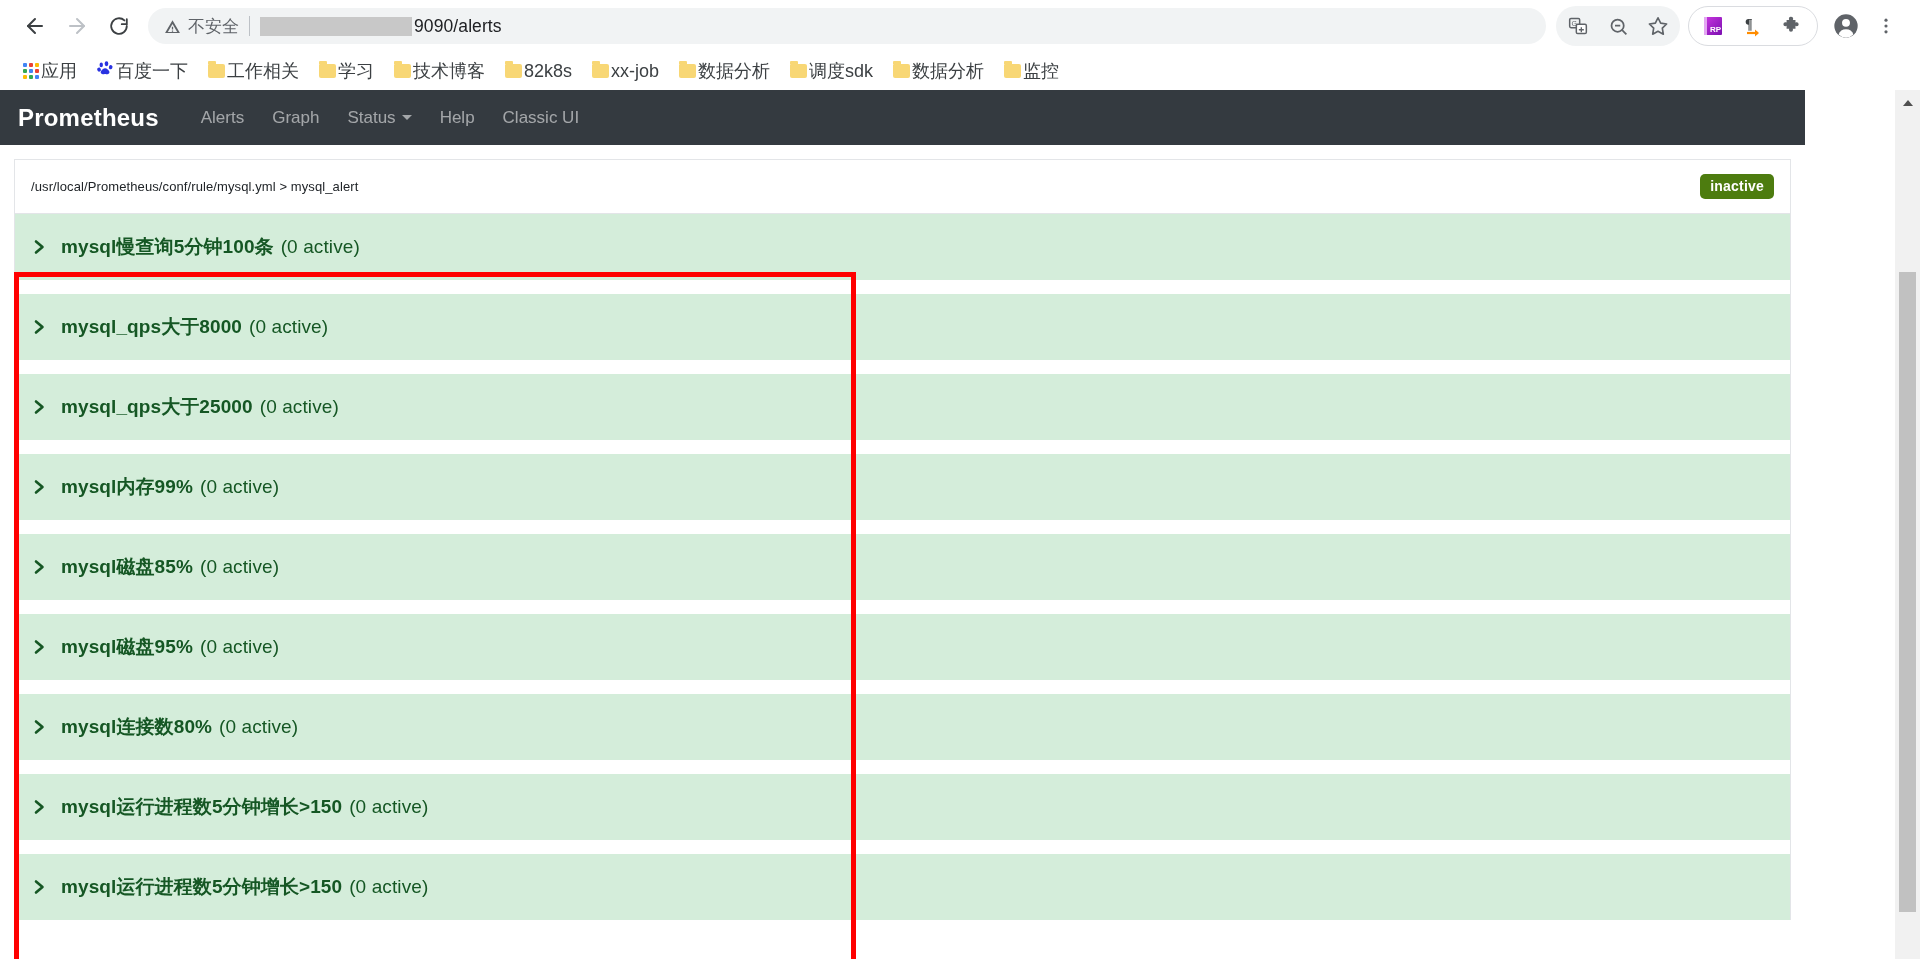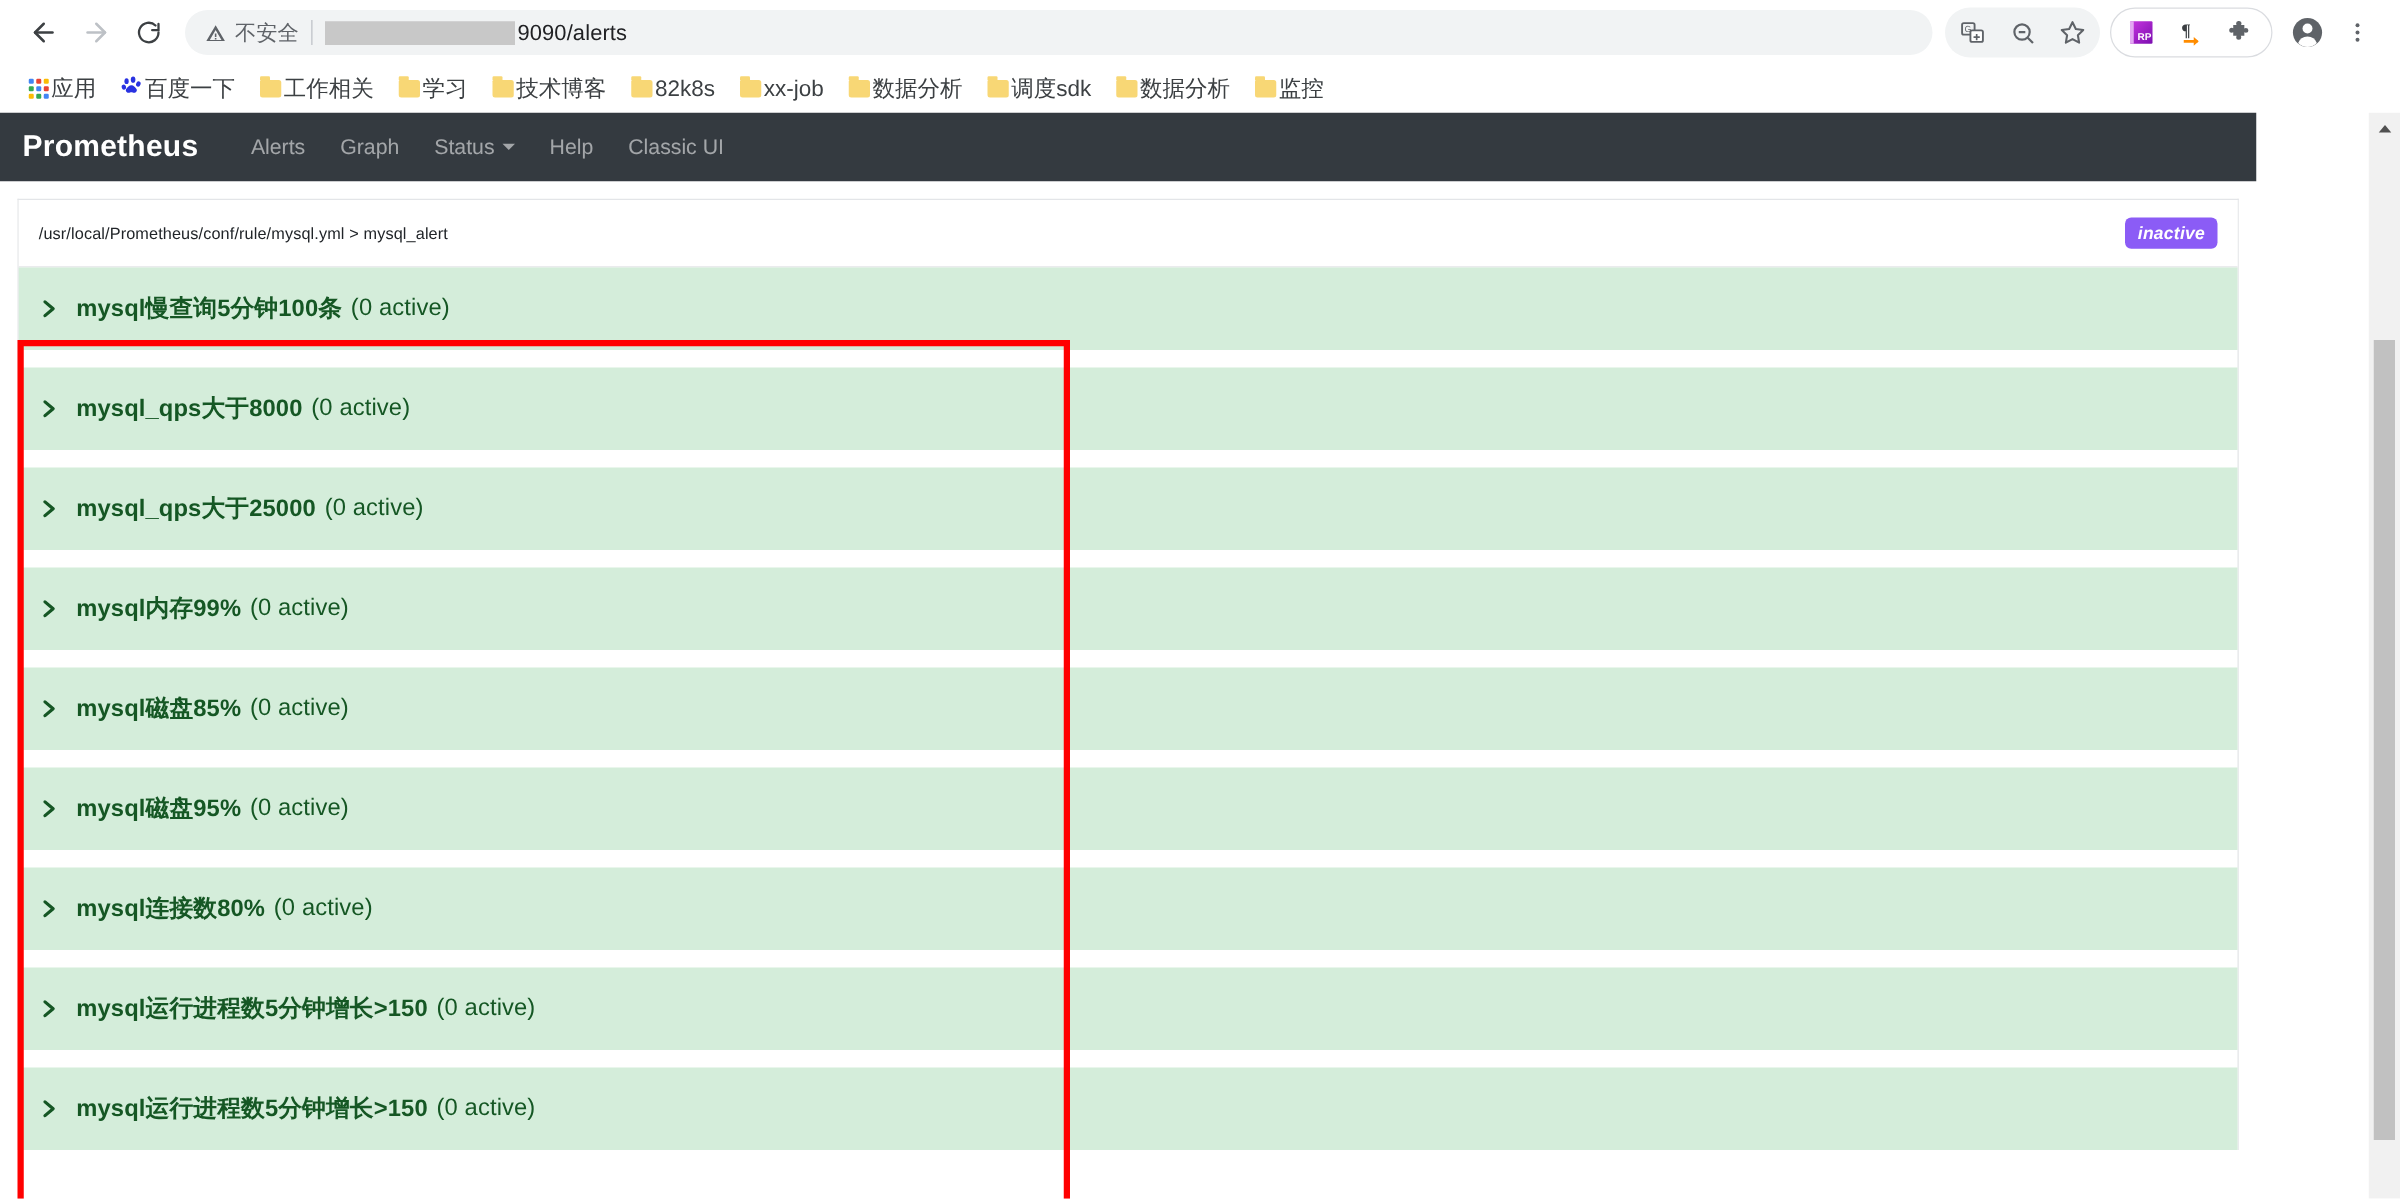--- a/index.html
+++ b/index.html
@@ -200,28 +200,27 @@
     padding: 14px 16px;
     border-bottom: 1px solid #e3e5e8;
     background: #fff;
   }
   #rule-group-path {
     font-size: 13px;
     color: #212529;
     letter-spacing: 0.1px;
   }
   #inactive-badge {
-    background: #8b5cf6;
+    background: #4d7c0f;
     color: #ffffff;
     font-size: 14px;
     font-weight: 700;
     border-radius: 5px;
     padding: 4px 10px 5px 10px;
     letter-spacing: 0.2px;
-    font-style: italic;
   }
 
   .alert-row {
     background: #d4edda;
     padding: 20px 18px;
     margin-bottom: 14px;
     font-size: 19px;
     color: #155724;
     display: flex;
     align-items: center;

